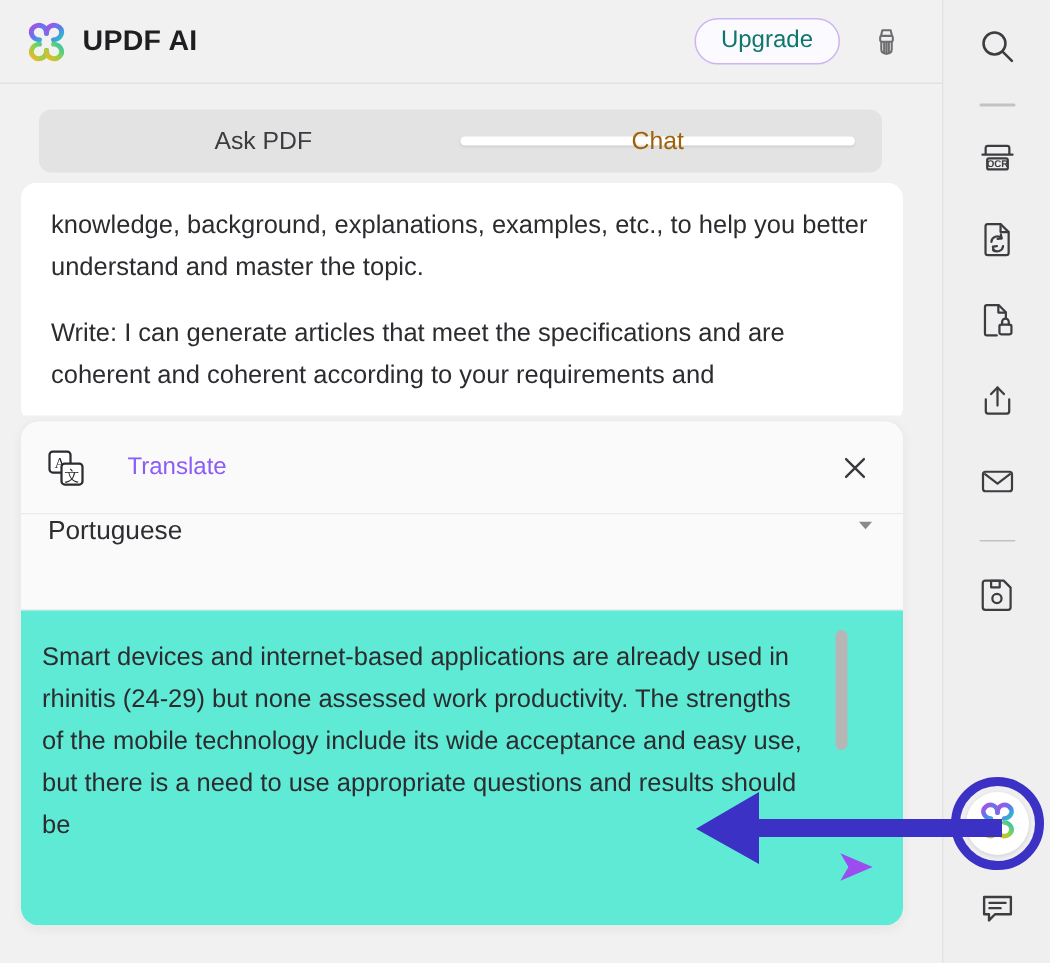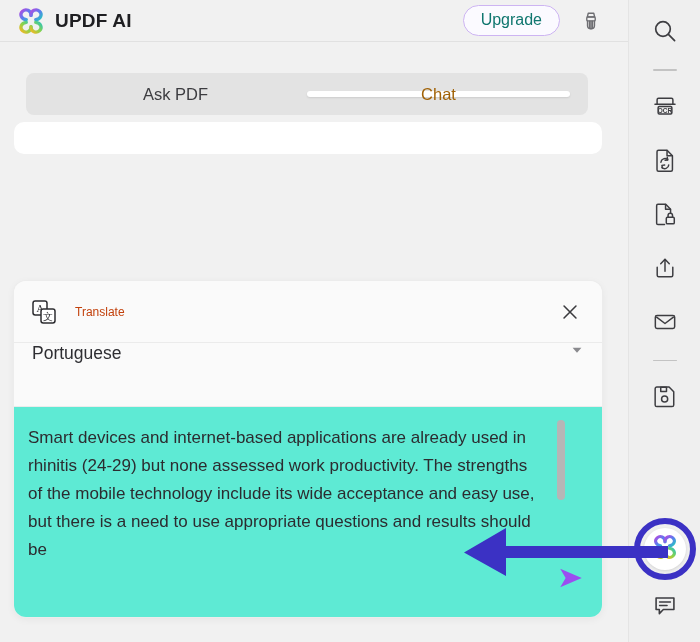--- a/index.html
+++ b/index.html
@@ -26,21 +26,21 @@
     width: 628px;
     height: 642px;
     background: #f1f1f1;
     overflow: hidden;
   }
 
   
   .ai-header {
     position: absolute;
     left: 0; top: 0;
-    width: 628px; height: 42px;
+    width: 628px; height: 56px;
     background: #f1f1f1;
     border-bottom: 1px solid #e1e1e1;
     display: flex;
     align-items: center;
     padding: 0 16px;
   }
   .brand {
     display: flex;
     align-items: center;
     gap: 9px;
@@ -146,23 +146,23 @@
     position: relative;
     height: 62px;
     display: flex;
     align-items: center;
     padding: 0 18px 0 16px;
     border-bottom: 1px solid #ebebeb;
     background: #fafafa;
   }
   .tr-icon { width: 28px; height: 28px; flex: 0 0 28px; }
   .tr-title {
-    font-size: 12px;
-    color: #c2410c;
-    margin-left: 17px;
+    font-size: 16px;
+    color: #8b5cf6;
+    margin-left: 27px;
   }
   .tr-close {
     margin-left: auto;
     width: 28px; height: 28px;
     display: flex; align-items: center; justify-content: center;
     cursor: pointer;
   }
 
   .tr-lang {
     position: relative;
@@ -323,20 +323,22 @@
       </div>
     </div>
 
     <div class="tabs">
       <div class="tab">Ask PDF</div>
       <div class="tab active">Chat</div>
     </div>
 
     <div class="chat-scroll">
       <div class="chat-bubble">
+        <p>knowledge, background, explanations, examples, etc., to help you better understand and master the topic.</p>
+        <p>Write: I can generate articles that meet the specifications and are coherent and coherent according to your requirements and</p>
       </div>
     </div>
 
     <div class="translate-card">
 
       <div class="tr-head">
         <span class="tr-icon">
           <svg viewBox="0 0 28 28" width="28" height="28" fill="none" stroke="#2c2c30" stroke-width="1.5">
             <rect x="3" y="3" width="14" height="14" rx="2.2" fill="#fff"></rect>
             <text x="10" y="14" font-size="10" font-family="Liberation Serif, serif" fill="#2c2c30" stroke="none" text-anchor="middle">A</text>

